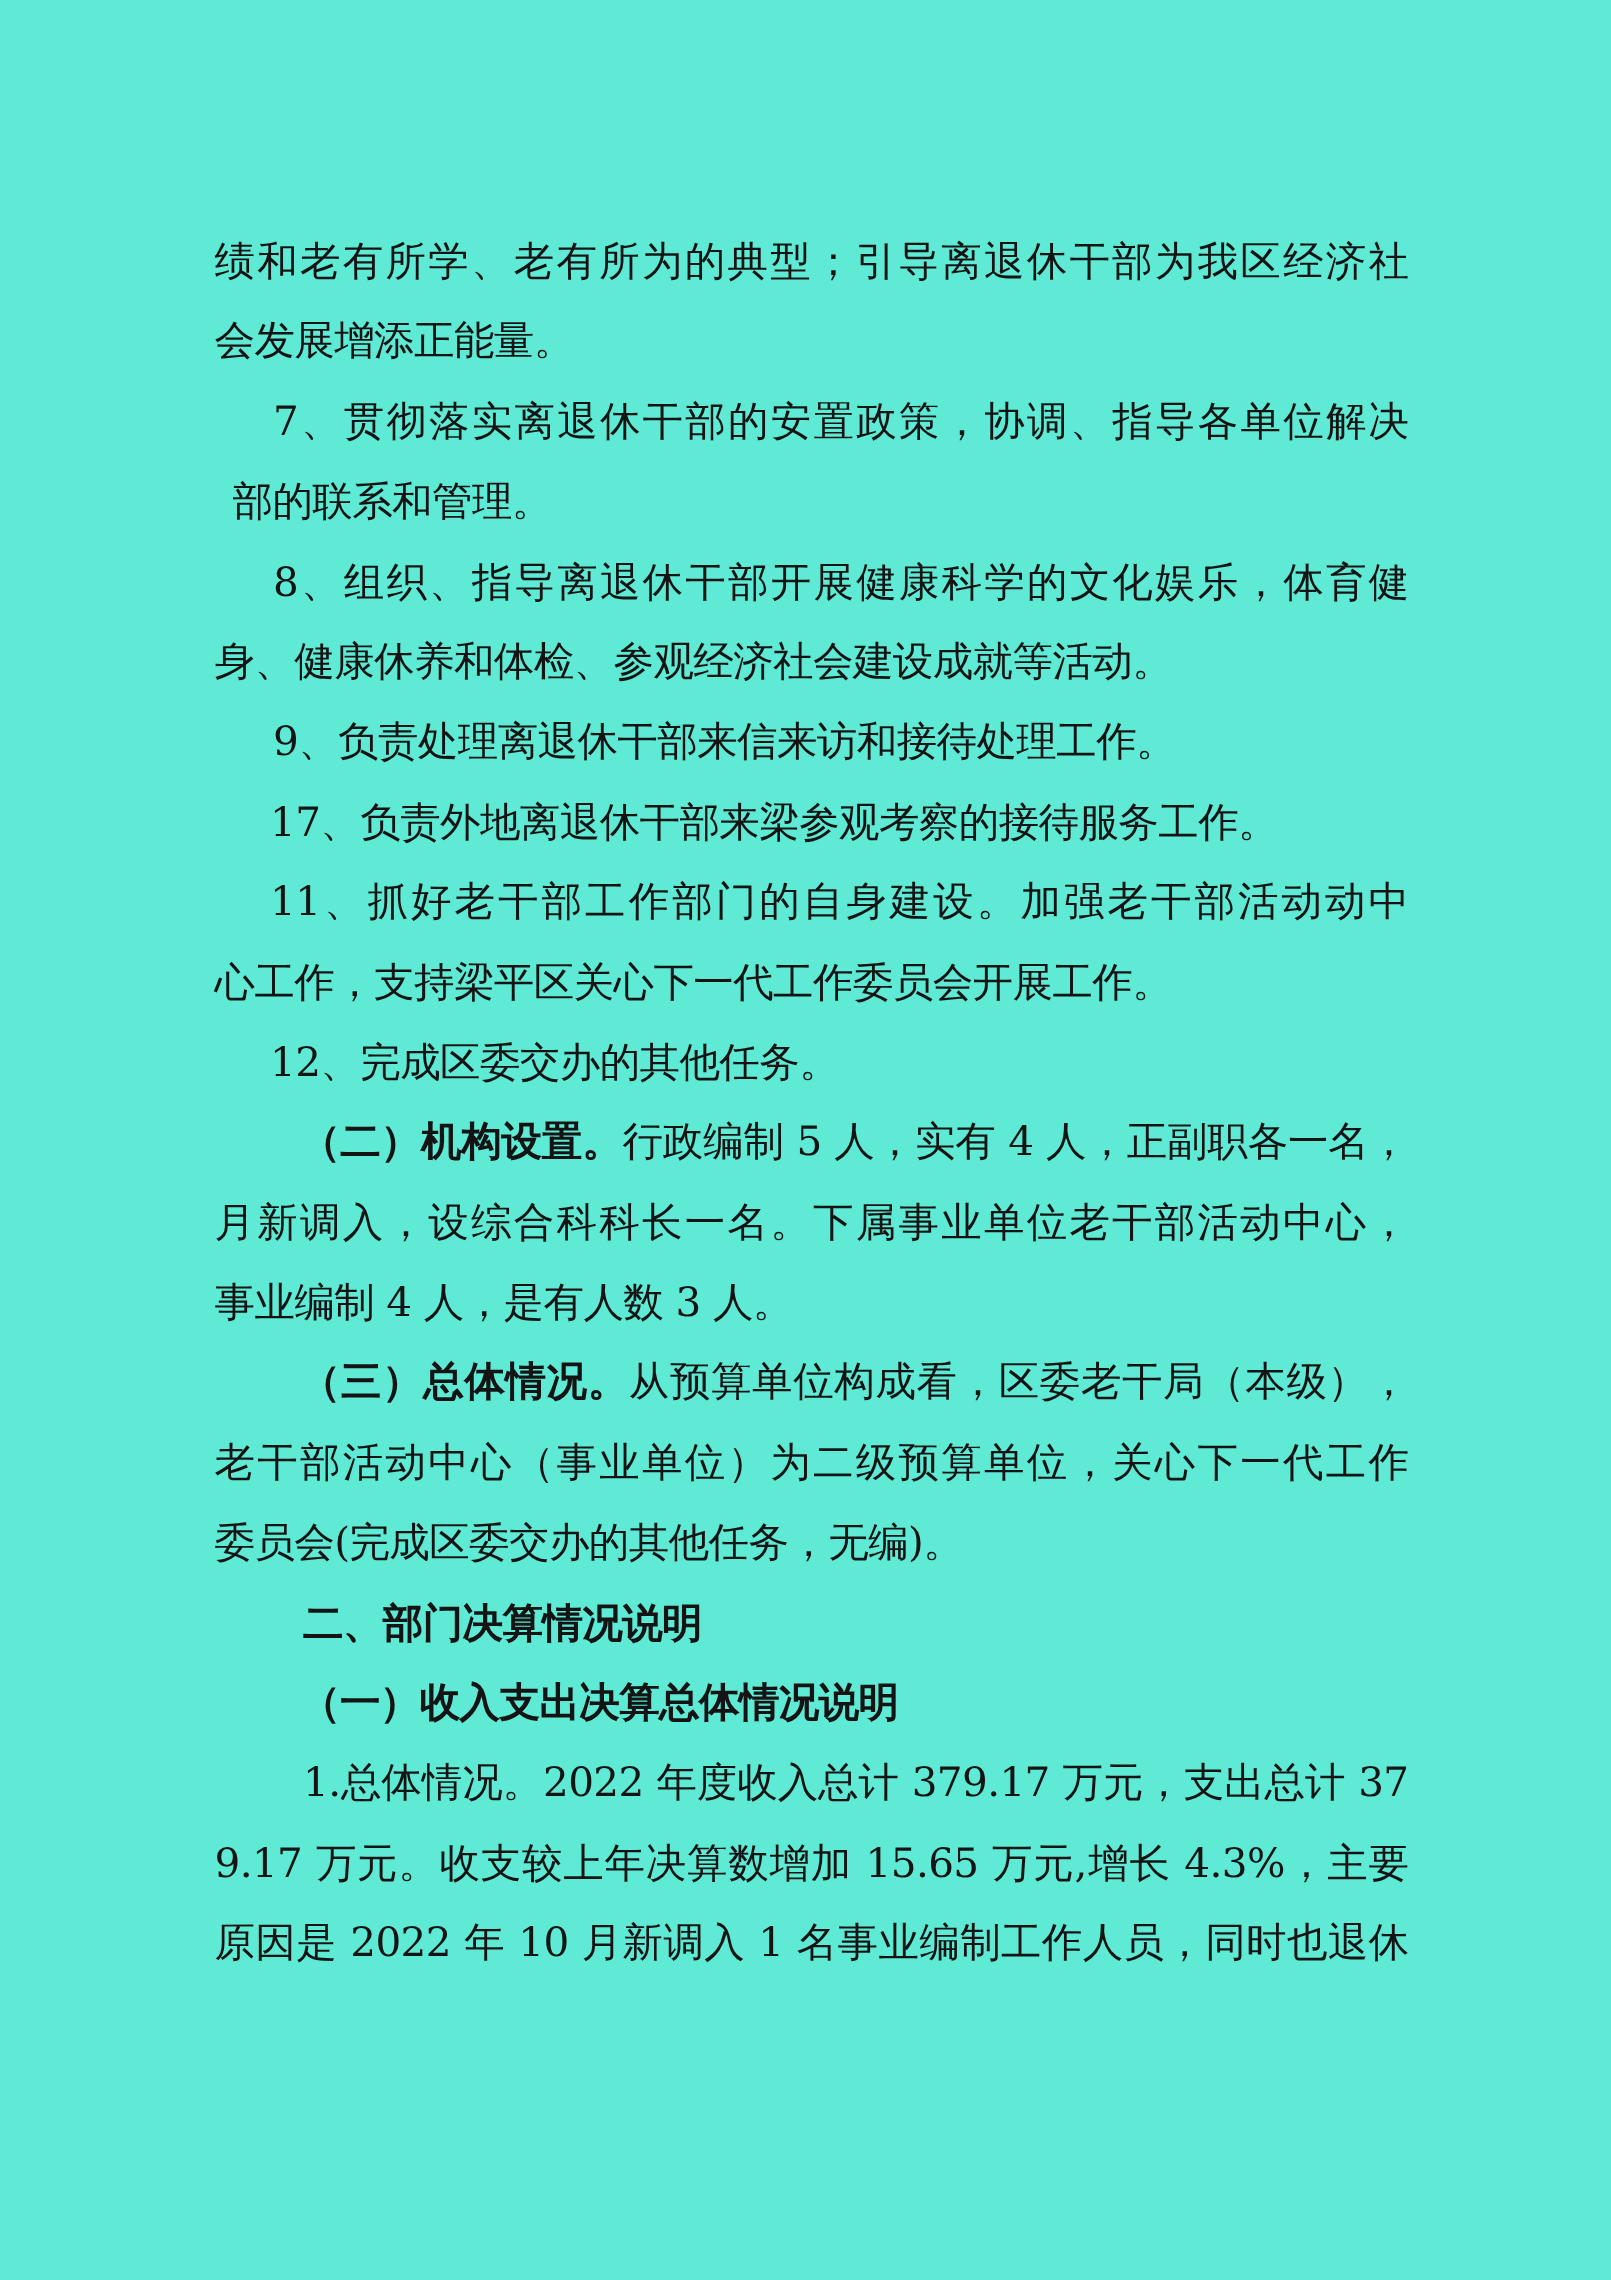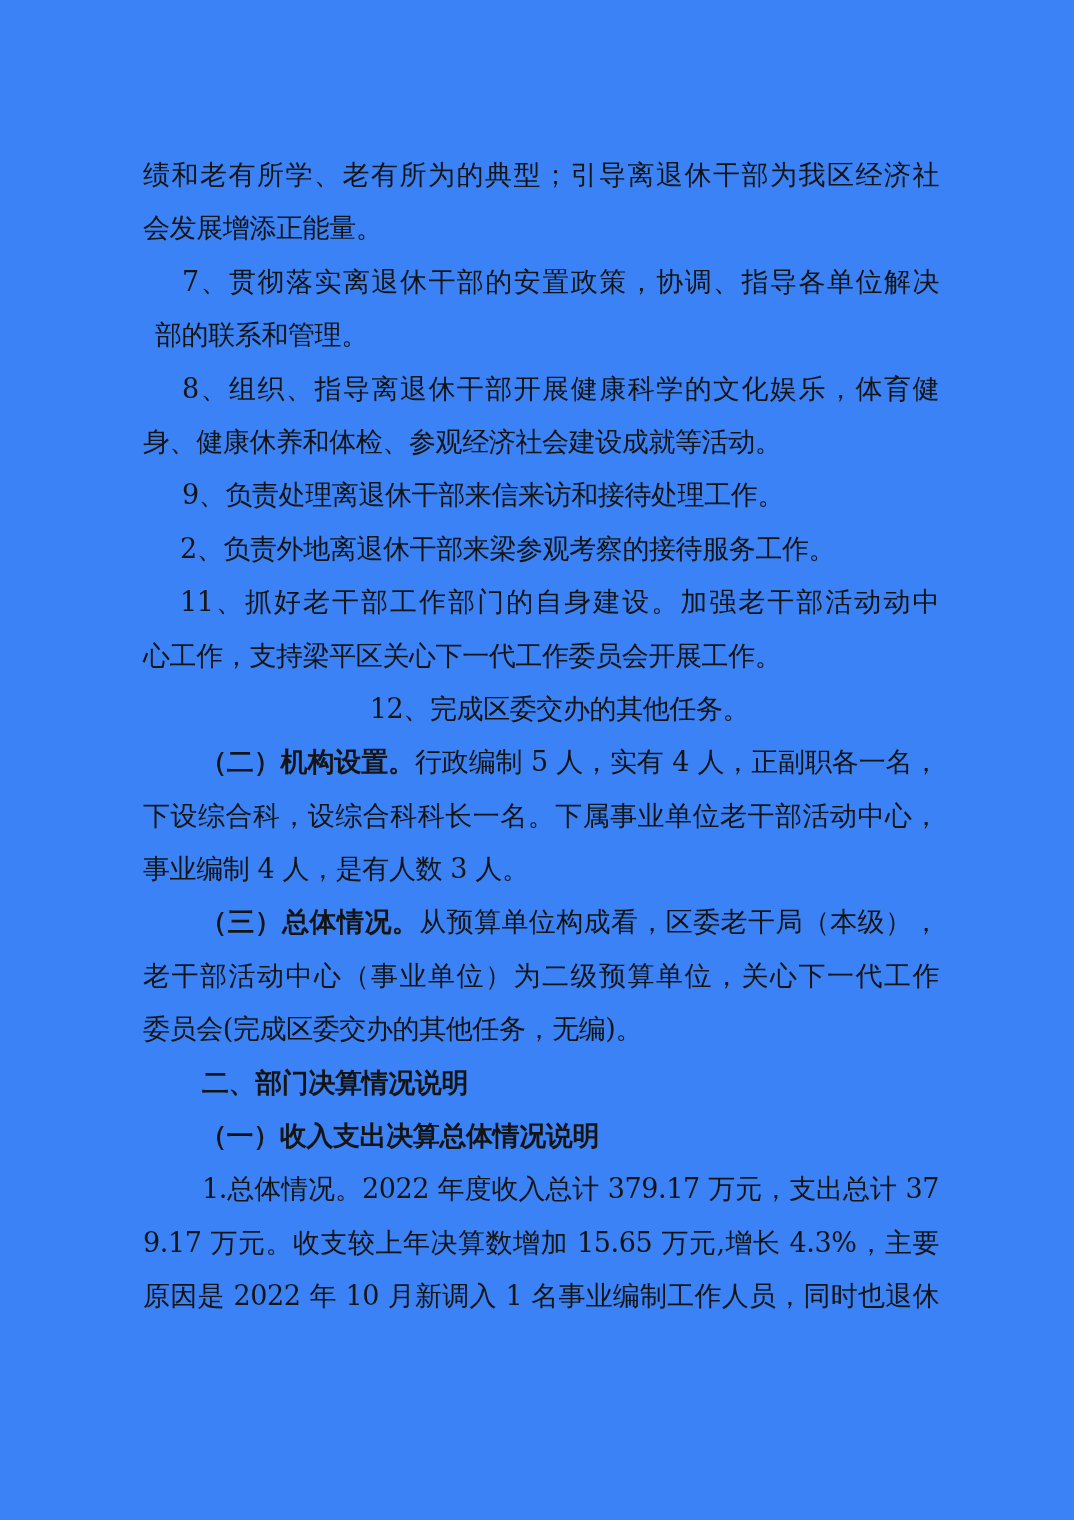--- a/index.html
+++ b/index.html
@@ -4,21 +4,21 @@
 <style>
   html, body {
     margin: 0;
     padding: 0;
     background: #ffffff;
   }
   .page {
     position: relative;
     width: 1074px;
     height: 1520px;
-    background: #3b82f6;
+    background: #5eead4;
     overflow: hidden;
   }
   .doc-body {
     position: absolute;
     left: 143px;
     top: 148px;
     width: 796px;
     color: #141414;
     font-family: "DejaVu Serif", "Liberation Serif", serif;
   }
@@ -54,26 +54,26 @@
 
 <div class="page">
   <div class="doc-body" id="doc-body">
       <div class="line just" style="padding-left: 0px;"><span class="seg-body">绩和老有所学、老有所为的典型；引导离退休干部为我区经济社</span></div>
       <div class="line" style="padding-left: 0px;"><span class="seg-body">会发展增添正能量。</span></div>
       <div class="line just" style="padding-left: 39px;"><span class="seg-body">7、贯彻落实离退休干部的安置政策，协调、指导各单位解决</span></div>
       <div class="line" style="padding-left: 0px; margin-left: 12px;"><span class="seg-body">部的联系和管理。</span></div>
       <div class="line just" style="padding-left: 39px;"><span class="seg-body">8、组织、指导离退休干部开展健康科学的文化娱乐，体育健</span></div>
       <div class="line" style="padding-left: 0px;"><span class="seg-body">身、健康休养和体检、参观经济社会建设成就等活动。</span></div>
       <div class="line" style="padding-left: 39px;"><span class="seg-body">9、负责处理离退休干部来信来访和接待处理工作。</span></div>
-      <div class="line" style="padding-left: 37px;"><span class="seg-body">2、负责外地离退休干部来梁参观考察的接待服务工作。</span></div>
+      <div class="line" style="padding-left: 37px;"><span class="seg-body">17、负责外地离退休干部来梁参观考察的接待服务工作。</span></div>
       <div class="line just" style="padding-left: 37px;"><span class="seg-body">11、抓好老干部工作部门的自身建设。加强老干部活动动中</span></div>
       <div class="line" style="padding-left: 0px;"><span class="seg-body">心工作，支持梁平区关心下一代工作委员会开展工作。</span></div>
-      <div class="line" style="padding-left: 37px; text-align: center;"><span class="seg-body">12、完成区委交办的其他任务。</span></div>
+      <div class="line" style="padding-left: 37px;"><span class="seg-body">12、完成区委交办的其他任务。</span></div>
       <div class="line just" style="padding-left: 57px;"><span class="seg-kai">（二）机构设置。</span><span class="seg-body">行政编制 5 人，实有 4 人，正副职各一名，</span></div>
-      <div class="line just" style="padding-left: 0px;"><span class="seg-body">下设综合科，设综合科科长一名。下属事业单位老干部活动中心，</span></div>
+      <div class="line just" style="padding-left: 0px;"><span class="seg-body">月新调入，设综合科科长一名。下属事业单位老干部活动中心，</span></div>
       <div class="line" style="padding-left: 0px;"><span class="seg-body">事业编制 4 人，是有人数 3 人。</span></div>
       <div class="line just" style="padding-left: 57px;"><span class="seg-kai">（三）总体情况。</span><span class="seg-body">从预算单位构成看，区委老干局（本级），</span></div>
       <div class="line just" style="padding-left: 0px;"><span class="seg-body">老干部活动中心（事业单位）为二级预算单位，关心下一代工作</span></div>
       <div class="line" style="padding-left: 0px;"><span class="seg-body">委员会(完成区委交办的其他任务，无编)。</span></div>
       <div class="line" style="padding-left: 59px;"><span class="seg-hei">二、部门决算情况说明</span></div>
       <div class="line" style="padding-left: 57px;"><span class="seg-kai">（一）收入支出决算总体情况说明</span></div>
       <div class="line just" style="padding-left: 59px;"><span class="seg-body">1.总体情况。2022 年度收入总计 379.17 万元，支出总计 37</span></div>
       <div class="line just" style="padding-left: 0px;"><span class="seg-body">9.17 万元。收支较上年决算数增加 15.65 万元,增长 4.3%，主要</span></div>
       <div class="line just" style="padding-left: 0px;"><span class="seg-body">原因是 2022 年 10 月新调入 1 名事业编制工作人员，同时也退休</span></div>
     </div>

